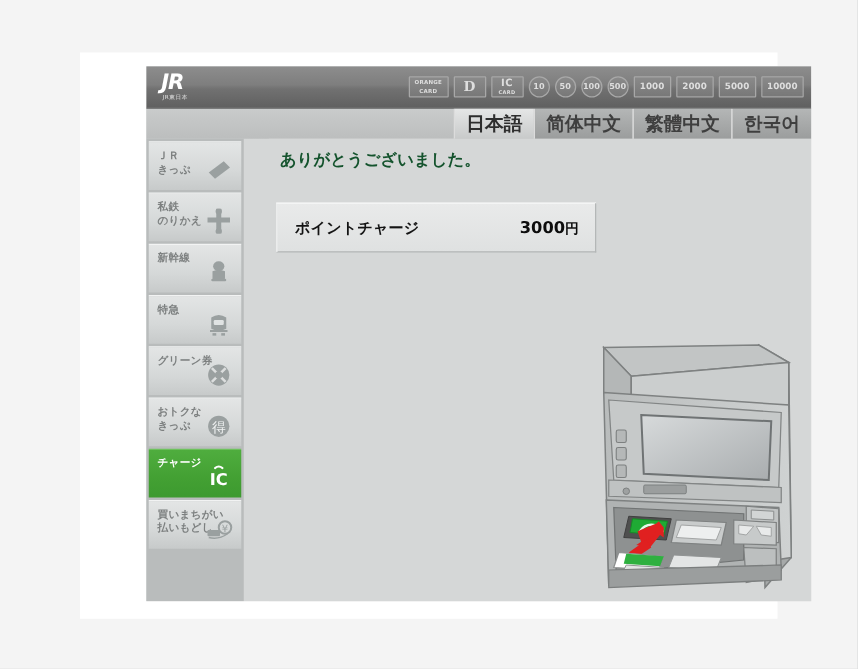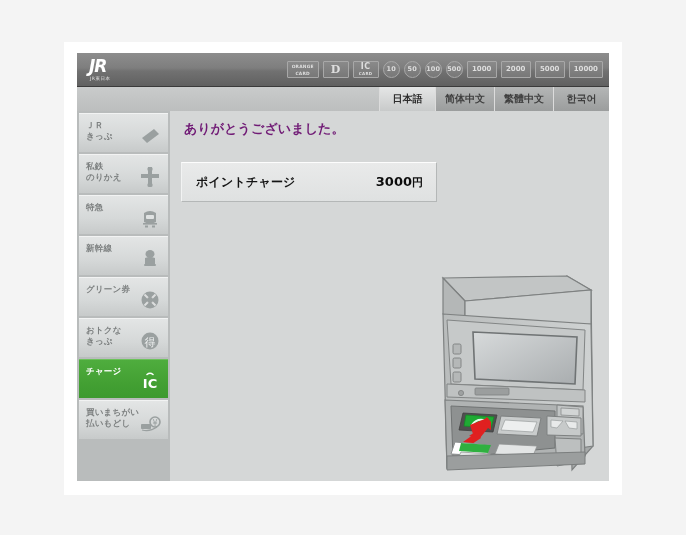--- a/index.html
+++ b/index.html
@@ -12,20 +12,21 @@
   #frame{
     position:absolute;left:64px;top:42px;width:558px;height:453px;
     background:#ffffff;
     box-sizing:border-box;
     padding:11px 13px 14px 13px;
   }
   #kiosk{
     position:relative;width:532px;height:428px;
     background:#d5d7d7;
     overflow:hidden;
+    margin-left:40px;
   }
 
   
   .hdr{
     position:absolute;left:0;top:0;width:532px;height:33px;
     background:linear-gradient(to bottom,#8d8d8d 0%,#7e7e7e 45%,#717171 55%,#606060 100%);
     border-bottom:1px solid #3a3a3a;
   }
   .jr-logo{
     position:absolute;left:12px;top:5px;width:56px;height:24px;
@@ -69,33 +70,33 @@
   .langbar{
     position:absolute;left:0;top:34px;width:532px;height:24px;
     background:linear-gradient(to bottom,#c9cbcb,#bcbebe);
   }
   .langtabs{
     position:absolute;right:0;top:0;height:24px;display:flex;
   }
   .lang{
     height:24px;min-width:56px;padding:0 9px;
     display:flex;align-items:center;justify-content:center;
-    font-size:10px;font-weight:bold;color:#3f3f3f;
+    font-size:15px;font-weight:bold;color:#3f3f3f;
     background:linear-gradient(to bottom,#b4b6b6,#9b9d9d);
     border-left:1px solid #dcdcdc;
     box-sizing:border-box;
   }
   .lang.active{
     background:linear-gradient(to bottom,#e5e6e6,#c8caca);
     color:#2e2e2e;
   }
 
   
   .sidebar{
-    position:absolute;left:0;top:58px;width:93px;height:370px;
+    position:absolute;left:0;top:58px;width:78px;height:370px;
     background:#b9bcbc;
     padding-top:2px;box-sizing:border-box;
   }
   .sbitem{
     position:relative;
     margin:0 2px 2px 2px;height:39px;
     background:linear-gradient(to bottom,#e3e5e5 0%,#d5d8d8 60%,#c7caca 100%);
     box-sizing:border-box;
     border-top:1px solid #f2f3f3;
   }
@@ -112,21 +113,21 @@
   .sbitem.active .lbl{color:#ffffff;}
   .sbicon{position:absolute;right:6px;bottom:4px;width:24px;height:24px;}
 
   
   .main{
     position:absolute;left:98px;top:58px;width:434px;height:370px;
     background:#d5d7d7;
   }
   .msg{
     position:absolute;left:9px;top:8px;
-    font-size:13px;color:#701a75;font-weight:bold;
+    font-size:13px;color:#14532d;font-weight:bold;
     line-height:20px;letter-spacing:.1px;
   }
   .infobox{
     position:absolute;left:6px;width:256px;
     background:linear-gradient(to bottom,#e9eaea,#dfe1e1);
     border:1px solid #b4b7b7;
     border-top-color:#fdfdfd;border-left-color:#f2f3f3;
     box-sizing:border-box;
     text-align:right;
   }
@@ -207,35 +208,35 @@
         <div class="sbitem">
           <div class="lbl">私鉄
 のりかえ</div>
           <div class="sbicon"><svg viewBox="0 0 24 24" width="24" height="24">
               <path d="M10,2 h4 v7 h7 v4 h-7 v7 h-4 v-7 h-7 v-4 h7 z" fill="#9aa0a0"></path>
               <rect x="9.5" y="2" width="5" height="4" rx="1.5" fill="#9aa0a0"></rect>
               <rect x="9.5" y="18" width="5" height="4" rx="1.5" fill="#9aa0a0"></rect>
             </svg></div>
         </div>
         <div class="sbitem">
+          <div class="lbl">新幹線</div>
+          <div class="sbicon"><svg viewBox="0 0 24 24" width="24" height="24">
+              <ellipse cx="12" cy="7" rx="4.5" ry="4" fill="#9aa0a0"></ellipse>
+              <path d="M7,11 q5,-2 10,0 v6 q-5,2 -10,0 z" fill="#9aa0a0"></path>
+              <rect x="6" y="17" width="12" height="2" rx="1" fill="#9aa0a0"></rect>
+            </svg></div>
+        </div>
+        <div class="sbitem">
           <div class="lbl">特急</div>
           <div class="sbicon"><svg viewBox="0 0 24 24" width="24" height="24">
               <path d="M6,7 q6,-4 12,0 v9 q-6,3 -12,0 z" fill="#9aa0a0"></path>
               <rect x="8" y="9" width="8" height="4" rx="1" fill="#e0e3e3"></rect>
               <rect x="5" y="17" width="14" height="1.6" fill="#9aa0a0"></rect>
               <rect x="7" y="19.5" width="3" height="2" fill="#9aa0a0"></rect>
               <rect x="14" y="19.5" width="3" height="2" fill="#9aa0a0"></rect>
-            </svg></div>
-        </div>
-        <div class="sbitem">
-          <div class="lbl">新幹線</div>
-          <div class="sbicon"><svg viewBox="0 0 24 24" width="24" height="24">
-              <ellipse cx="12" cy="7" rx="4.5" ry="4" fill="#9aa0a0"></ellipse>
-              <path d="M7,11 q5,-2 10,0 v6 q-5,2 -10,0 z" fill="#9aa0a0"></path>
-              <rect x="6" y="17" width="12" height="2" rx="1" fill="#9aa0a0"></rect>
             </svg></div>
         </div>
         <div class="sbitem">
           <div class="lbl">グリーン券</div>
           <div class="sbicon"><svg viewBox="0 0 24 24" width="24" height="24">
               <circle cx="12" cy="12" r="8.5" fill="#9aa0a0"></circle>
               <path d="M6.5,6.5 L17.5,17.5 M17.5,6.5 L6.5,17.5" stroke="#dcdede" stroke-width="2"></path>
               <circle cx="12" cy="12" r="3" fill="#9aa0a0"></circle>
             </svg></div>
         </div>

